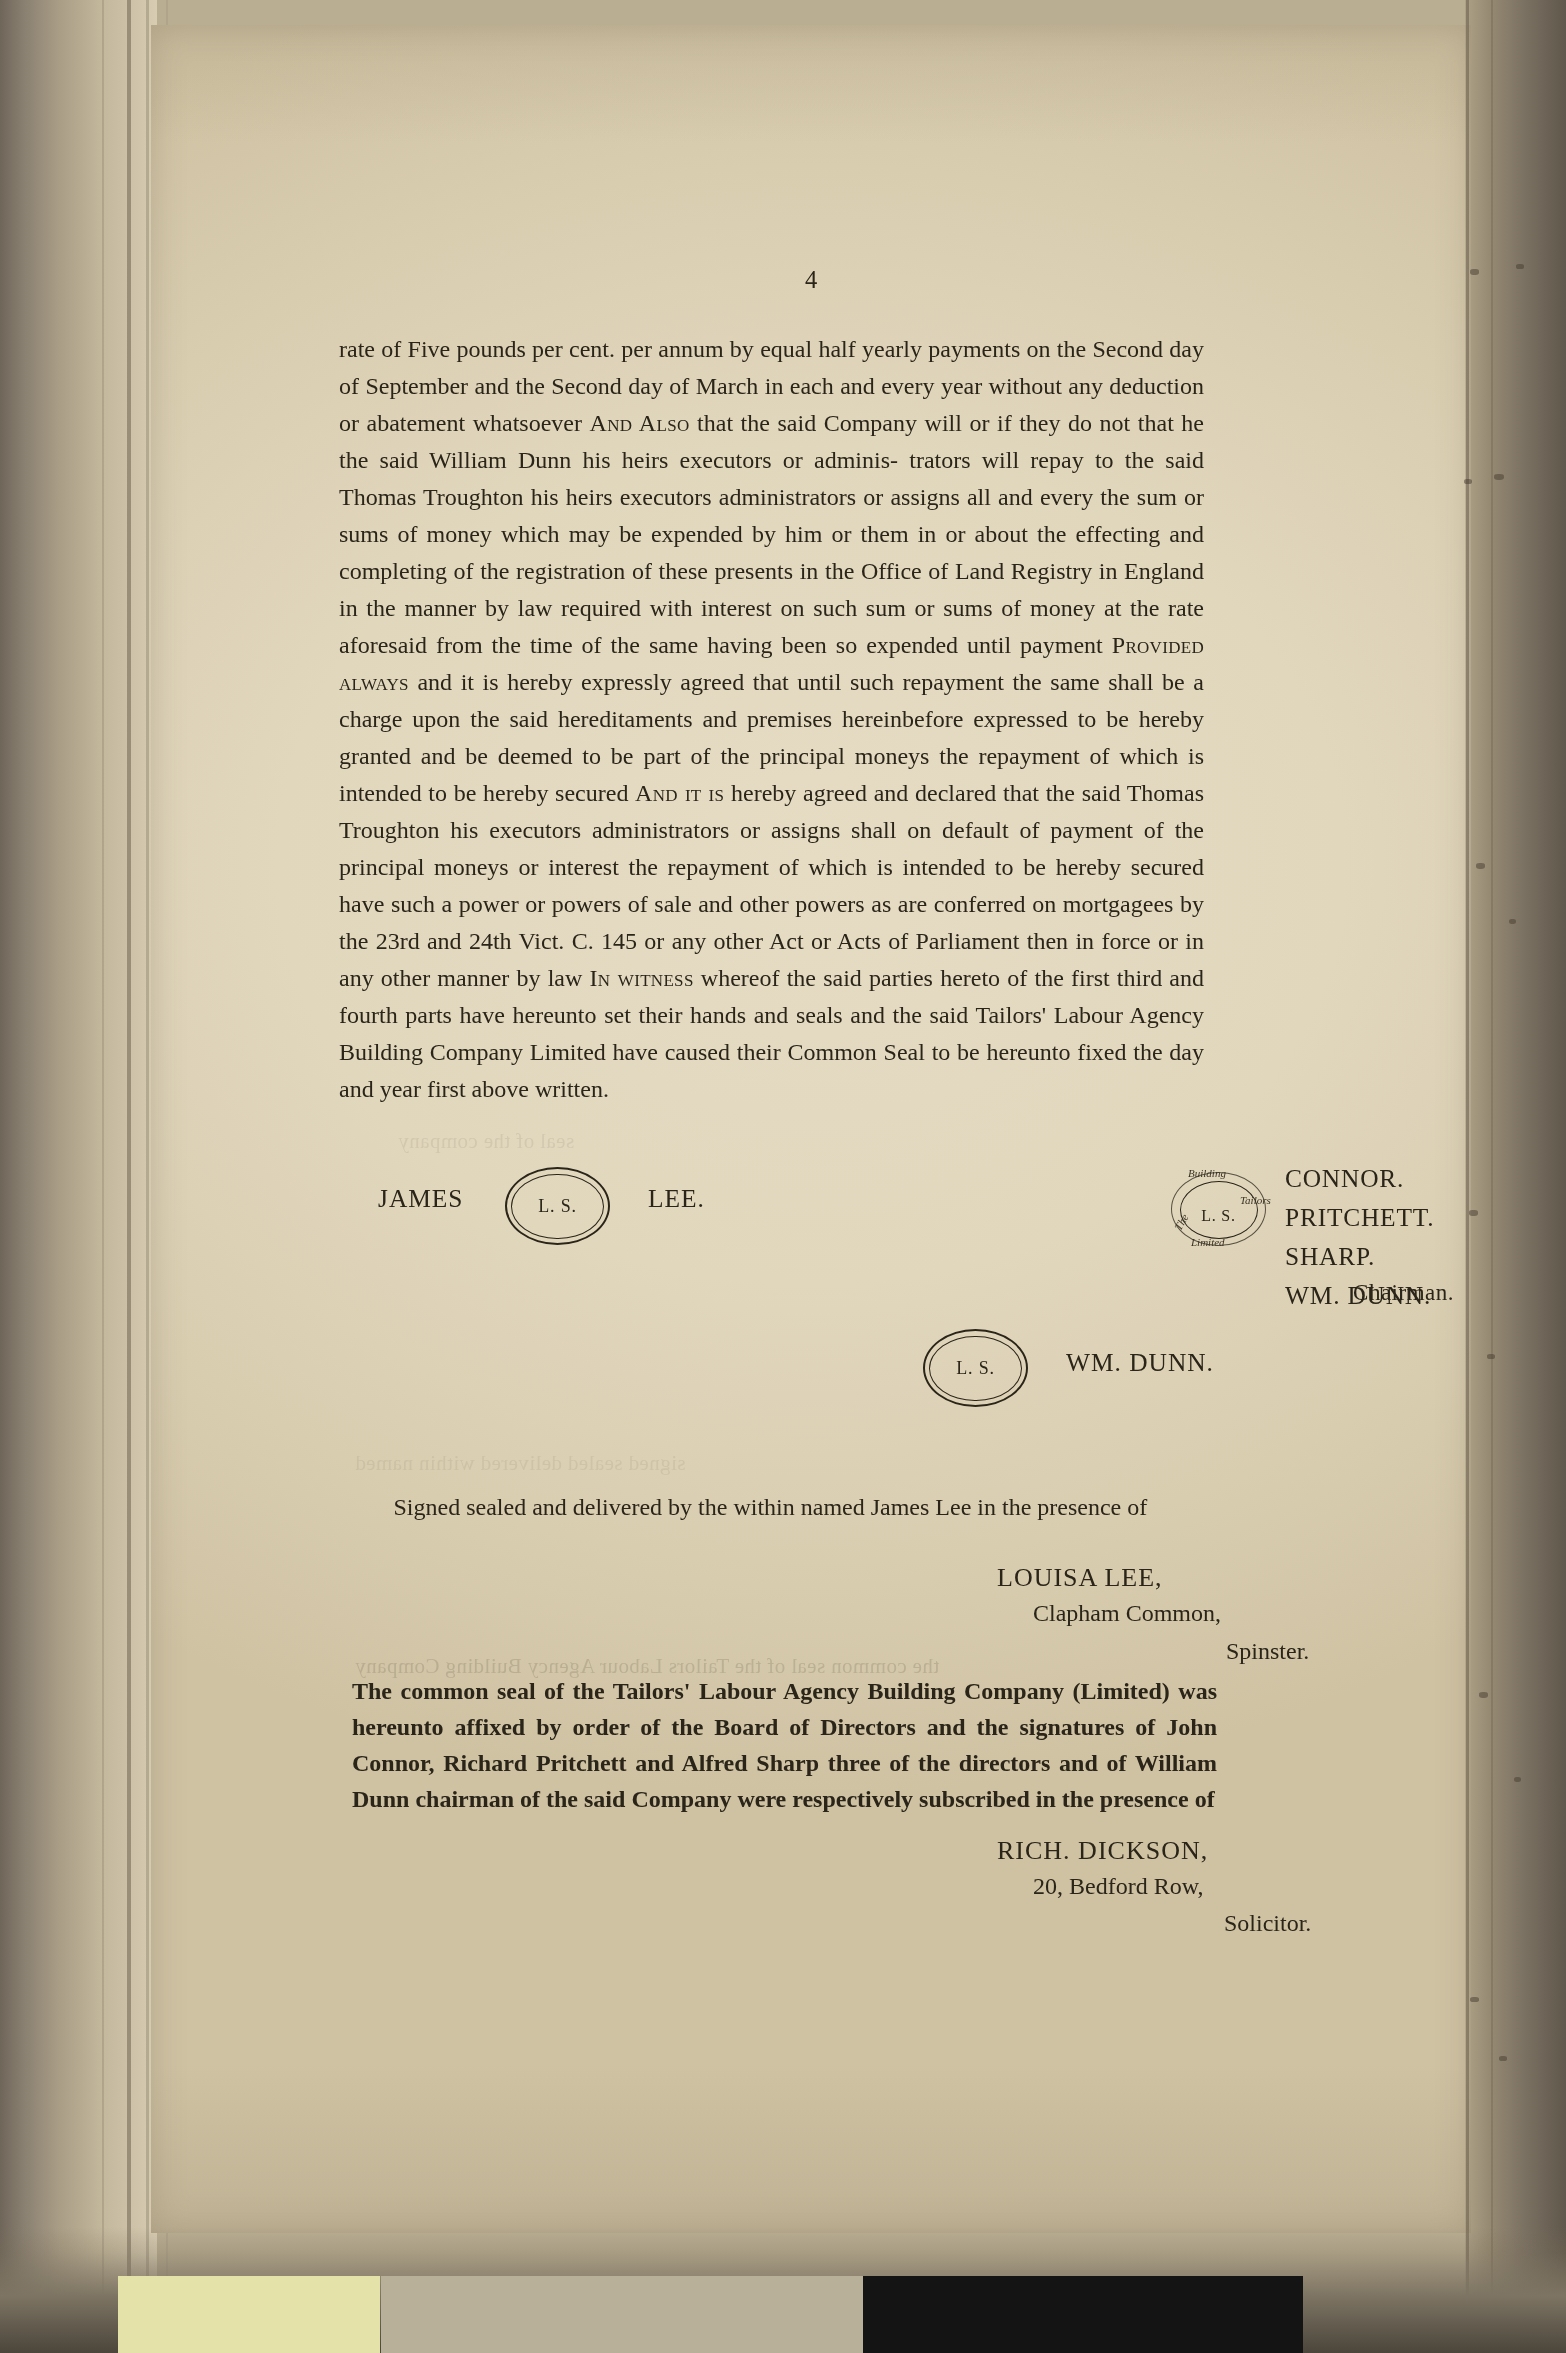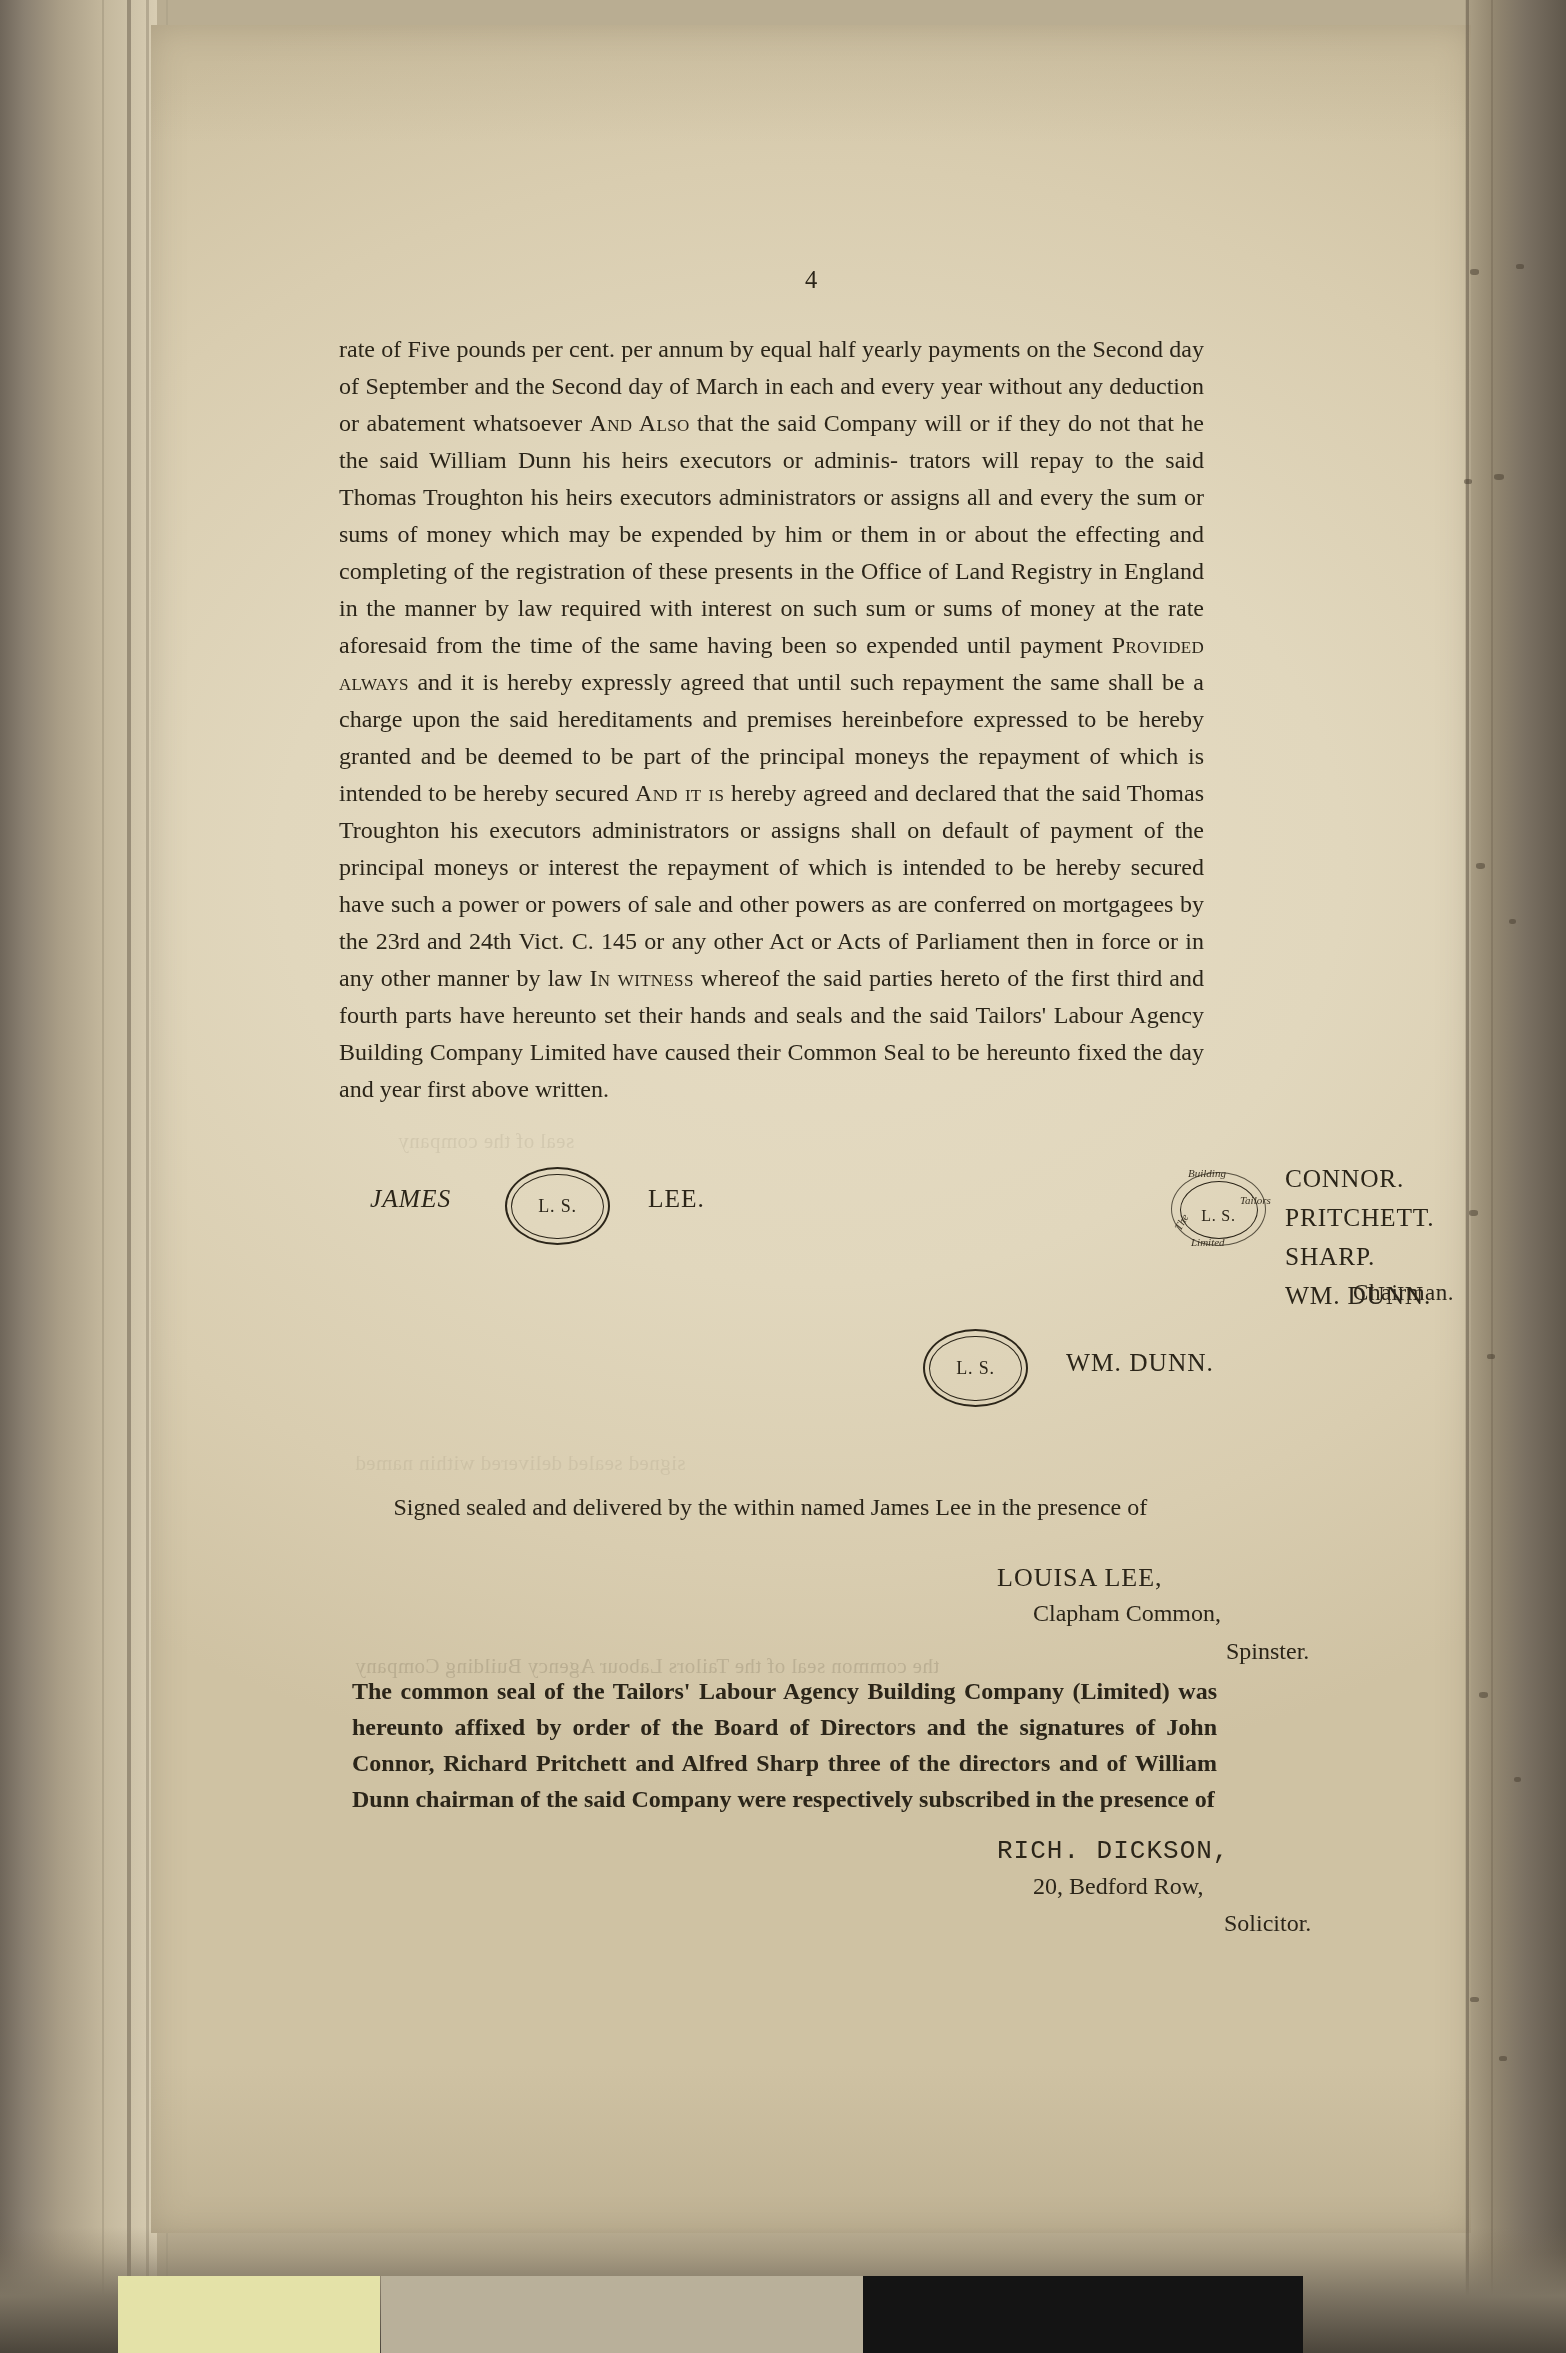--- a/index.html
+++ b/index.html
@@ -170,21 +170,21 @@
   }
   .seal span {
     position: absolute;
     left: 0; right: 0; top: 50%;
     transform: translateY(-50%);
     text-align: center;
     font-size: 18px;
     letter-spacing: 0.8px;
   }
 
-  .name-james { position: absolute; left: 219px; top: 51px; font-size: 25.4px; letter-spacing: 1px; font-style: italic; }
+  .name-james { position: absolute; left: 227px; top: 51px; font-size: 25.4px; letter-spacing: 1px; }
   .seal-james { left: 354px; top: 34px; }
   .name-lee   { position: absolute; left: 497px; top: 51px; font-size: 25.4px; letter-spacing: 1px; }
 
   .dir-names {
     position: absolute;
     left: 643px; top: 25.4px;
     width: 355px;
     text-align: right;
     font-size: 25.4px;
     line-height: 39px;
@@ -290,21 +290,20 @@
     line-height: 36px;
     text-align: justify;
     font-weight: bold;
   }
 
   .wit2 {
     position: absolute;
     left: 846px; top: 1811px;
     font-size: 26px;
     letter-spacing: 1px;
-    font-family: Liberation Mono, monospace;
   }
   .wit2a {
     position: absolute;
     left: 882px; top: 1848px;
     font-size: 24px;
   }
   .wit2b {
     position: absolute;
     left: 1073px; top: 1885px;
     font-size: 24px;

